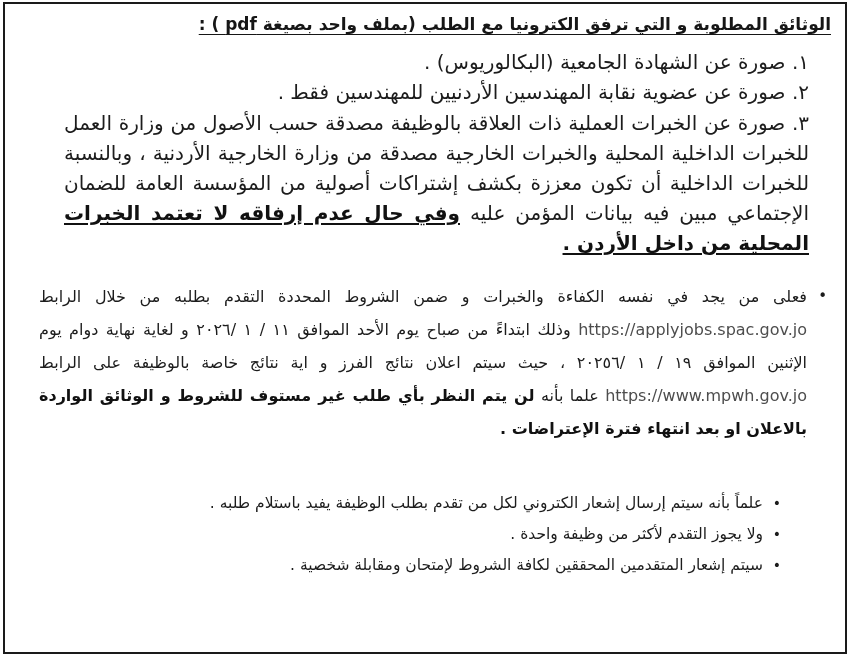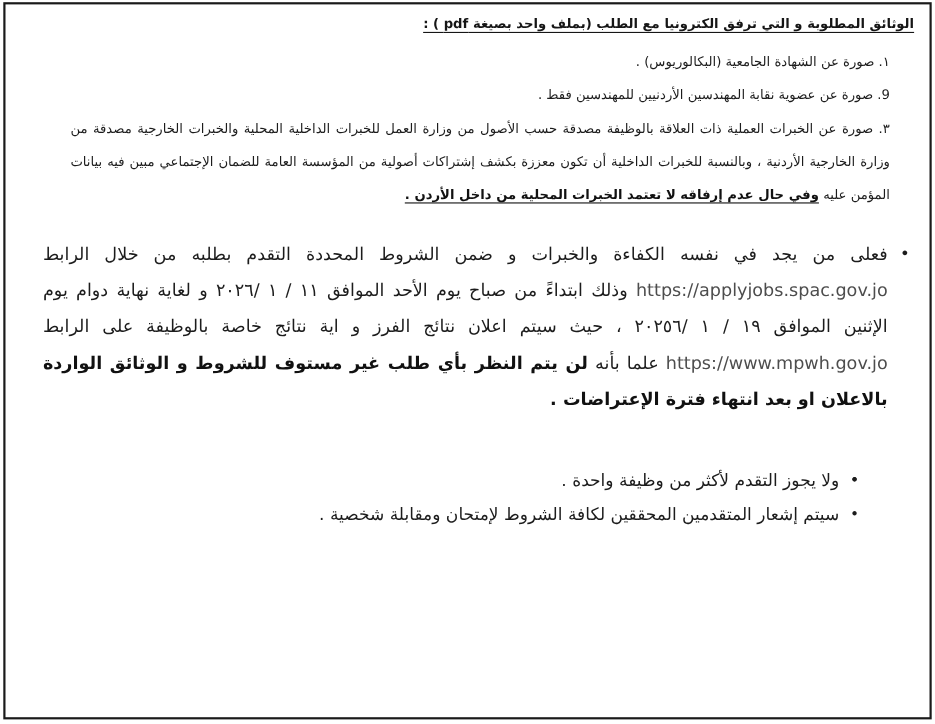--- a/index.html
+++ b/index.html
@@ -17,30 +17,30 @@
   .frame {
     position: absolute;
     top: 2px; left: 3px; right: 3px; bottom: 4px;
     border: 2px solid #1a1a1a;
     box-sizing: border-box;
     padding: 8px 12px 0 12px;
     direction: rtl;
     overflow: hidden;
   }
   .title {
-    font-size: 12px;
+    font-size: 17px;
     font-weight: bold;
     margin: 2px 2px 14px 0;
     text-decoration: underline;
     text-underline-offset: 4px;
     color: #161616;
   }
   .num-list {
     margin: 0 24px 0 10px;
-    font-size: 12px;
+    font-size: 20px;
   }
   .num-item {
     line-height: 28px;
     margin-bottom: 2px;
   }
   .num-item.justified {
     text-align: justify;
     line-height: 30px;
     margin-left: 37px;
   }
@@ -92,31 +92,31 @@
 </style>
 </head>
 <body>
 
 <div class="frame">
 
   <h1 class="title">الوثائق المطلوبة و التي ترفق الكترونيا مع الطلب (بملف واحد بصيغة pdf ) :</h1>
 
   <div class="num-list">
     <div class="num-item">١. صورة عن الشهادة الجامعية (البكالوريوس) .</div>
-    <div class="num-item">9. صورة عن عضوية نقابة المهندسين الأردنيين للمهندسين فقط .</div>
+    <div class="num-item">٢. صورة عن عضوية نقابة المهندسين الأردنيين للمهندسين فقط .</div>
     <div class="num-item justified"><span>٣. صورة عن الخبرات العملية ذات العلاقة بالوظيفة مصدقة حسب الأصول من وزارة العمل للخبرات الداخلية المحلية والخبرات الخارجية مصدقة من وزارة الخارجية الأردنية ، وبالنسبة للخبرات الداخلية أن تكون  معززة بكشف إشتراكات أصولية من المؤسسة العامة للضمان الإجتماعي مبين فيه بيانات المؤمن عليه </span><span class="bold-underline">وفي حال عدم إرفاقه لا تعتمد الخبرات المحلية من داخل الأردن .</span></div>
   </div>
 
   <div class="bullet-para">
     <span class="dot">•</span><span>فعلى من يجد في نفسه الكفاءة والخبرات و ضمن الشروط المحددة التقدم بطلبه من خلال الرابط </span><span class="url" dir="ltr">https://applyjobs.spac.gov.jo</span><span>  وذلك ابتداءً من صباح يوم الأحد الموافق ١١ / ١ /٢٠٢٦ و لغاية نهاية دوام يوم الإثنين الموافق  ١٩ / ١ /٢٠٢٥٦ ، حيث سيتم اعلان نتائج الفرز و اية نتائج خاصة بالوظيفة على الرابط </span><span class="url" dir="ltr">https://www.mpwh.gov.jo</span><span>  علما بأنه </span><span class="bold-tail">لن يتم النظر بأي طلب غير مستوف للشروط و الوثائق الواردة بالاعلان او بعد انتهاء فترة الإعتراضات .</span>
   </div>
 
   <div class="bottom-bullets">
     <div class="bottom-bullet">
-      <span class="dot">•</span>
+      <span class="dot">•</span><span>علماً بأنه سيتم إرسال إشعار الكتروني لكل من تقدم بطلب الوظيفة يفيد باستلام طلبه .</span>
     </div>
     <div class="bottom-bullet">
       <span class="dot">•</span><span>ولا يجوز التقدم لأكثر من وظيفة واحدة .</span>
     </div>
     <div class="bottom-bullet">
       <span class="dot">•</span><span>سيتم إشعار المتقدمين المحققين لكافة الشروط لإمتحان ومقابلة شخصية .</span>
     </div>
   </div>
 
 </div>

